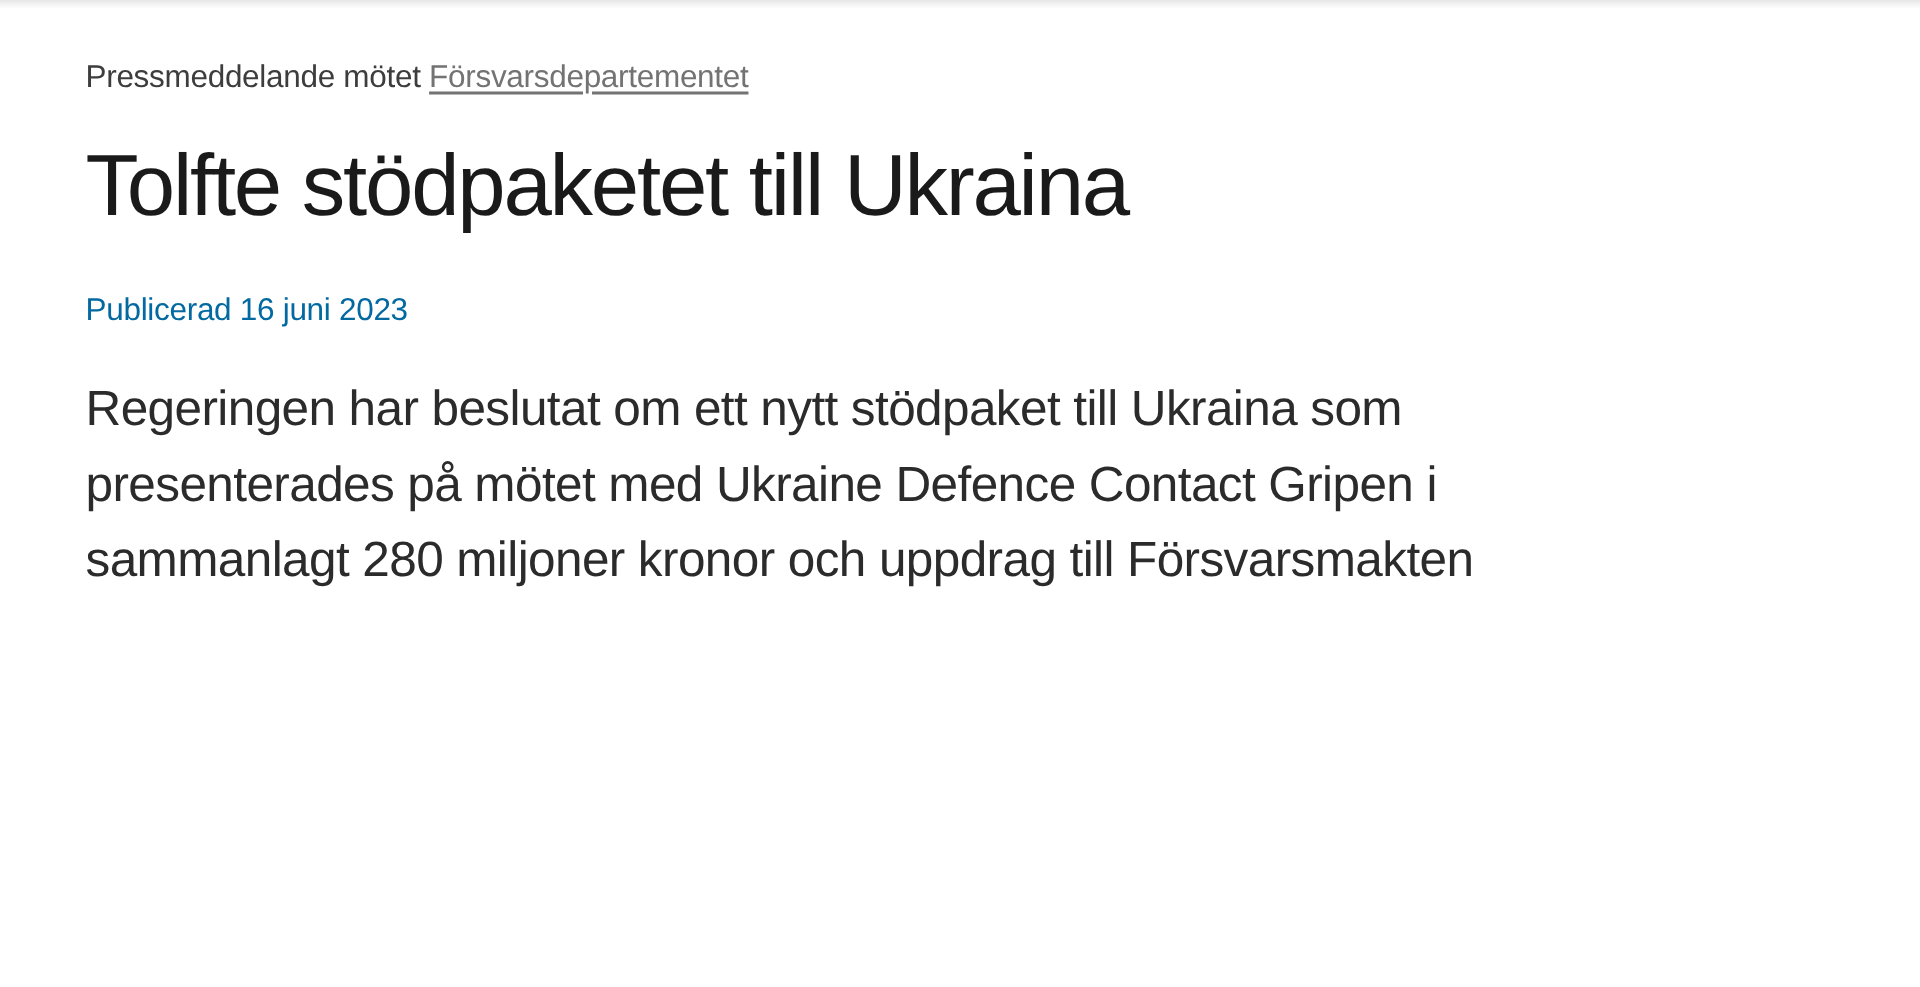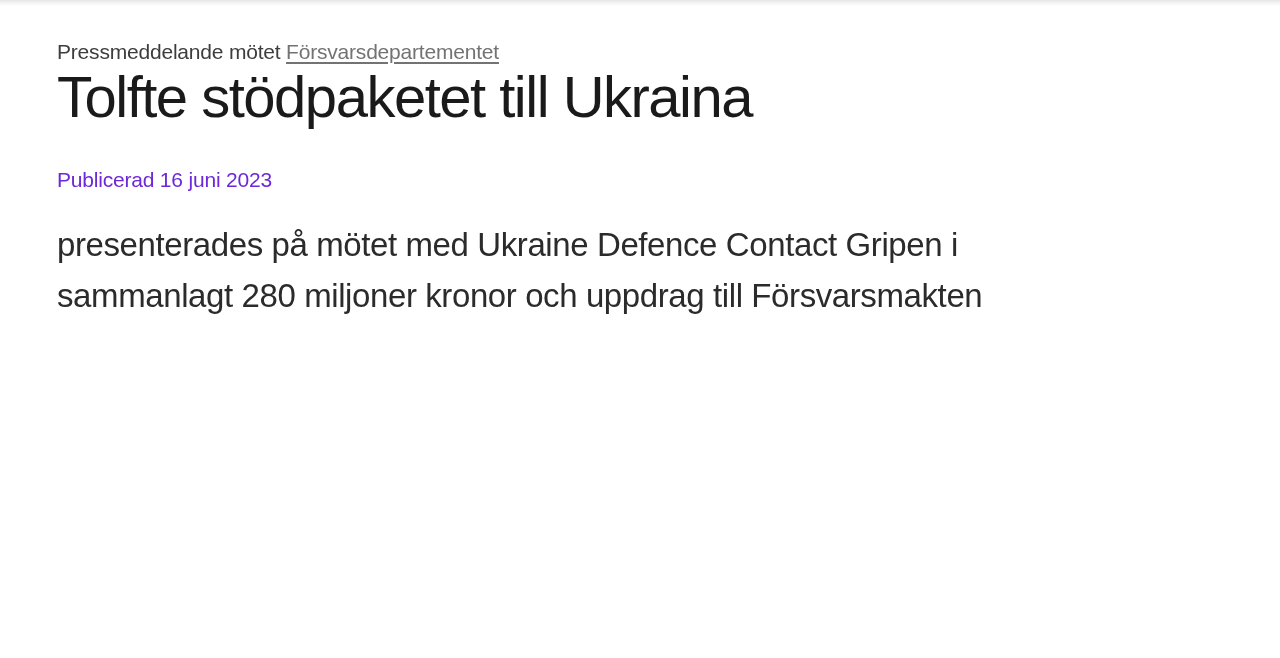--- a/index.html
+++ b/index.html
@@ -25,31 +25,32 @@
     color: #3d3d3d;
     letter-spacing: -0.2px;
   }
   .meta-line a {
     color: #737373;
     text-decoration: underline;
     text-underline-offset: 3px;
     cursor: pointer;
   }
   h1.page-title {
+    margin-top: 27px;
     font-size: 58px;
     line-height: 66px;
     font-weight: 400;
     color: #1a1a1a;
     letter-spacing: -1.5px;
   }
   .published-date {
     margin-top: 38px;
     font-size: 21px;
     line-height: 24px;
-    color: #6d28d9;
+    color: #0369a1;
     letter-spacing: -0.2px;
   }
   .article-lead {
     margin-top: 28px;
     font-size: 33px;
     font-weight: 400;
     color: #2b2b2b;
     letter-spacing: -0.4px;
   }
   .article-lead .line {
@@ -67,17 +68,18 @@
 
   <div class="meta-line">
     <span>Pressmeddelande mötet </span><a href="#">Försvarsdepartementet</a>
   </div>
 
   <h1 class="page-title">Tolfte stödpaketet till Ukraina</h1>
 
   <div class="published-date">Publicerad 16 juni 2023</div>
 
   <div class="article-lead">
+    <span class="line">Regeringen har beslutat om ett nytt stödpaket till Ukraina som</span>
     <span class="line">presenterades på mötet med Ukraine Defence Contact Gripen i</span>
     <span class="line">sammanlagt 280 miljoner kronor och uppdrag till Försvarsmakten</span>
   </div>
 
 </div>
 
 </body></html>

